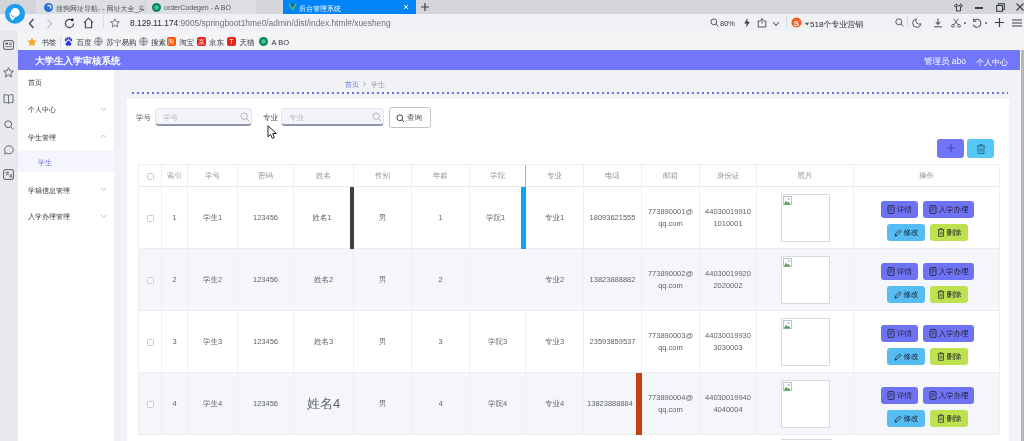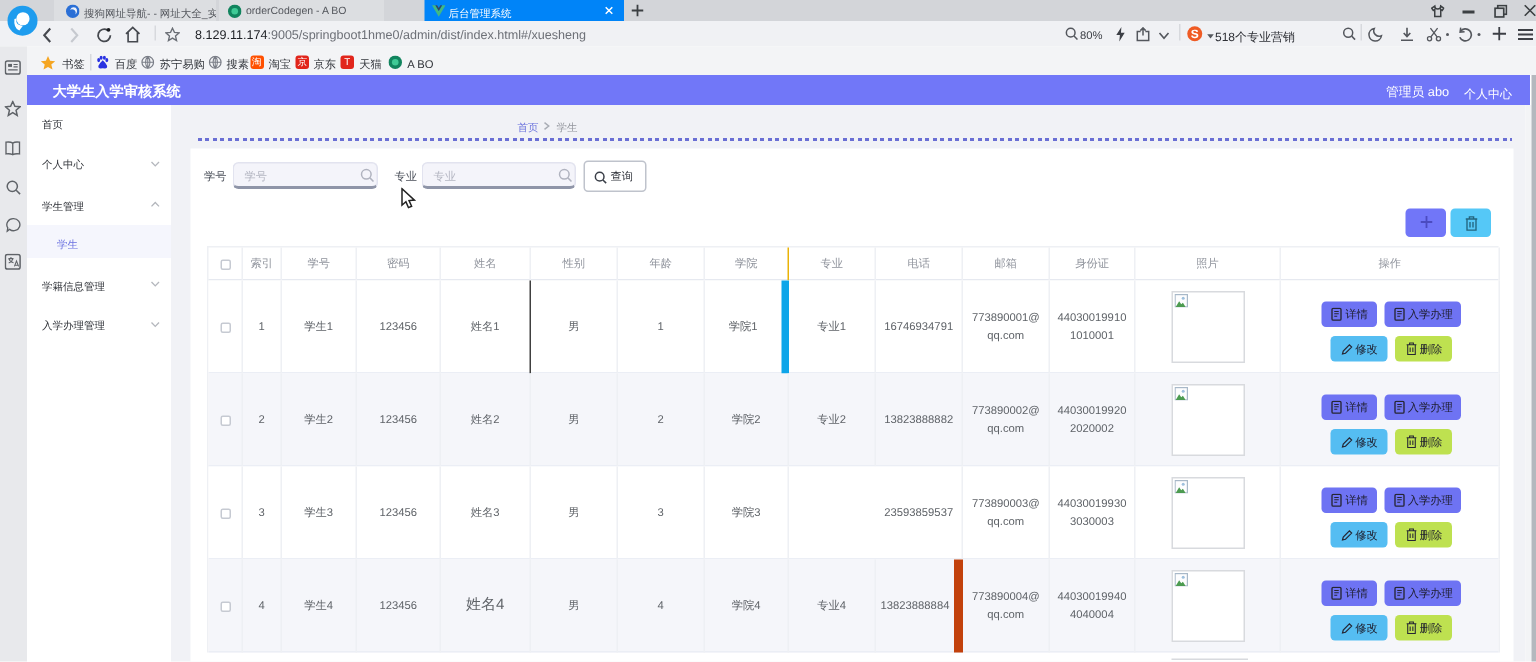--- a/index.html
+++ b/index.html
@@ -288,26 +288,26 @@
 <div style="position:absolute;left:715px;top:0;width:146px;height:22px;border-right:1px solid #eef0f4;font-size:7.5px;color:#8f939c;display:flex;align-items:center;justify-content:center">操作</div>
 <div style="position:absolute;left:618px;top:0;width:97px;height:22px;border-right:1px solid #eef0f4;font-size:7.5px;color:#8f939c;display:flex;align-items:center;justify-content:center">照片</div>
 </div>
 <div style="position:relative;height:62px;background:#fff;border-bottom:1px solid #ebeef5">
 <div style="position:absolute;left:0px;top:0;width:23px;height:62px;border-right:1px solid #eef0f4;font-size:7.5px;color:#5f6368;display:flex;align-items:center;justify-content:center;text-align:center;line-height:12px">
         <span style="display:inline-block;width:7px;height:7px;border:1px solid #c6cad2;border-radius:1.5px;background:#fff"></span>
       </div>
 <div style="position:absolute;left:23px;top:0;width:26px;height:62px;border-right:1px solid #eef0f4;font-size:7.5px;color:#5f6368;display:flex;align-items:center;justify-content:center;text-align:center;line-height:12px">1</div>
 <div style="position:absolute;left:49px;top:0;width:50px;height:62px;border-right:1px solid #eef0f4;font-size:7.5px;color:#5f6368;display:flex;align-items:center;justify-content:center;text-align:center;line-height:12px">学生1</div>
 <div style="position:absolute;left:99px;top:0;width:56px;height:62px;border-right:1px solid #eef0f4;font-size:7.5px;color:#5f6368;display:flex;align-items:center;justify-content:center;text-align:center;line-height:12px">123456</div>
-<div style="position:absolute;left:155px;top:0;width:60px;height:62px;border-right:1px solid #404040;font-size:7.5px;color:#5f6368;display:flex;align-items:center;justify-content:center;text-align:right;line-height:12px">姓名1</div>
+<div style="position:absolute;left:155px;top:0;width:60px;height:62px;border-right:4px solid #404040;font-size:7.5px;color:#5f6368;display:flex;align-items:center;justify-content:center;text-align:right;line-height:12px">姓名1</div>
 <div style="position:absolute;left:215px;top:0;width:58px;height:62px;border-right:1px solid #eef0f4;font-size:7.5px;color:#5f6368;display:flex;align-items:center;justify-content:center;text-align:center;line-height:12px">男</div>
 <div style="position:absolute;left:273px;top:0;width:58px;height:62px;border-right:1px solid #eef0f4;font-size:7.5px;color:#5f6368;display:flex;align-items:center;justify-content:center;text-align:center;line-height:12px">1</div>
 <div style="position:absolute;left:331px;top:0;width:56px;height:62px;border-right:5px solid #0ea5e9;font-size:7.5px;color:#5f6368;display:flex;align-items:center;justify-content:center;text-align:center;line-height:12px">学院1</div>
 <div style="position:absolute;left:387px;top:0;width:58px;height:62px;border-right:1px solid #eef0f4;font-size:7.5px;color:#5f6368;display:flex;align-items:center;justify-content:center;text-align:center;line-height:12px">专业1</div>
-<div style="position:absolute;left:445px;top:0;width:58px;height:62px;border-right:1px solid #eef0f4;font-size:7.5px;color:#5f6368;display:flex;align-items:center;justify-content:center;text-align:center;line-height:12px">16746934791</div>
+<div style="position:absolute;left:445px;top:0;width:58px;height:62px;border-right:1px solid #eef0f4;font-size:7.5px;color:#5f6368;display:flex;align-items:center;justify-content:center;text-align:center;line-height:12px">18093621555</div>
 <div style="position:absolute;left:503px;top:0;width:58px;height:62px;border-right:1px solid #eef0f4;font-size:7.5px;color:#5f6368;display:flex;align-items:center;justify-content:center;text-align:center;line-height:12px">773890001@<br>qq.com</div>
 <div style="position:absolute;left:561px;top:0;width:57px;height:62px;border-right:1px solid #eef0f4;font-size:7.5px;color:#5f6368;display:flex;align-items:center;justify-content:center;text-align:center;line-height:12px">44030019910<br>1010001</div>
 <div style="position:absolute;left:618px;top:0;width:97px;height:62px;border-right:1px solid #eef0f4;display:flex;align-items:center;justify-content:center">
         <div style="width:49px;height:48px;background:#fff;border:1px solid #d8dade;position:relative">
           <div style="position:absolute;left:1px;top:1px">
             <svg width="9" height="9" viewBox="0 0 9 9">
               <rect x=".4" y=".4" width="8.2" height="8.2" fill="#fdfdfe" stroke="#a8b8c8" stroke-width=".8"></rect>
               <circle cx="5.8" cy="2.9" r="1" fill="#9fc0dd"></circle>
               <path d="M.8 8.6 L3.1 4.8 L4.5 6.9 L5.6 5.8 L7.4 8.6 Z" fill="#4c9b50"></path>
             </svg>
@@ -334,21 +334,20 @@
 <div style="position:relative;height:62px;background:#f5f6fa;border-bottom:1px solid #ebeef5">
 <div style="position:absolute;left:0px;top:0;width:23px;height:62px;border-right:1px solid #eef0f4;font-size:7.5px;color:#5f6368;display:flex;align-items:center;justify-content:center;text-align:center;line-height:12px">
         <span style="display:inline-block;width:7px;height:7px;border:1px solid #c6cad2;border-radius:1.5px;background:#fff"></span>
       </div>
 <div style="position:absolute;left:23px;top:0;width:26px;height:62px;border-right:1px solid #eef0f4;font-size:7.5px;color:#5f6368;display:flex;align-items:center;justify-content:center;text-align:center;line-height:12px">2</div>
 <div style="position:absolute;left:49px;top:0;width:50px;height:62px;border-right:1px solid #eef0f4;font-size:7.5px;color:#5f6368;display:flex;align-items:center;justify-content:center;text-align:center;line-height:12px">学生2</div>
 <div style="position:absolute;left:99px;top:0;width:56px;height:62px;border-right:1px solid #eef0f4;font-size:7.5px;color:#5f6368;display:flex;align-items:center;justify-content:center;text-align:center;line-height:12px">123456</div>
 <div style="position:absolute;left:155px;top:0;width:60px;height:62px;border-right:1px solid #eef0f4;font-size:7.5px;color:#5f6368;display:flex;align-items:center;justify-content:center;text-align:center;line-height:12px">姓名2</div>
 <div style="position:absolute;left:215px;top:0;width:58px;height:62px;border-right:1px solid #eef0f4;font-size:7.5px;color:#5f6368;display:flex;align-items:center;justify-content:center;text-align:center;line-height:12px">男</div>
 <div style="position:absolute;left:273px;top:0;width:58px;height:62px;border-right:1px solid #eef0f4;font-size:7.5px;color:#5f6368;display:flex;align-items:center;justify-content:center;text-align:center;line-height:12px">2</div>
-<div style="position:absolute;left:331px;top:0;width:56px;height:62px;border-right:1px solid #eef0f4;font-size:7.5px;color:#5f6368;display:flex;align-items:center;justify-content:center;text-align:center;line-height:12px">学院2</div>
 <div style="position:absolute;left:387px;top:0;width:58px;height:62px;border-right:1px solid #eef0f4;font-size:7.5px;color:#5f6368;display:flex;align-items:center;justify-content:center;text-align:center;line-height:12px">专业2</div>
 <div style="position:absolute;left:445px;top:0;width:58px;height:62px;border-right:1px solid #eef0f4;font-size:7.5px;color:#5f6368;display:flex;align-items:center;justify-content:center;text-align:center;line-height:12px">13823888882</div>
 <div style="position:absolute;left:503px;top:0;width:58px;height:62px;border-right:1px solid #eef0f4;font-size:7.5px;color:#5f6368;display:flex;align-items:center;justify-content:center;text-align:center;line-height:12px">773890002@<br>qq.com</div>
 <div style="position:absolute;left:561px;top:0;width:57px;height:62px;border-right:1px solid #eef0f4;font-size:7.5px;color:#5f6368;display:flex;align-items:center;justify-content:center;text-align:center;line-height:12px">44030019920<br>2020002</div>
 <div style="position:absolute;left:618px;top:0;width:97px;height:62px;border-right:1px solid #eef0f4;display:flex;align-items:center;justify-content:center">
         <div style="width:49px;height:48px;background:#fff;border:1px solid #d8dade;position:relative">
           <div style="position:absolute;left:1px;top:1px">
             <svg width="9" height="9" viewBox="0 0 9 9">
               <rect x=".4" y=".4" width="8.2" height="8.2" fill="#fdfdfe" stroke="#a8b8c8" stroke-width=".8"></rect>
               <circle cx="5.8" cy="2.9" r="1" fill="#9fc0dd"></circle>
@@ -378,20 +377,21 @@
 <div style="position:absolute;left:0px;top:0;width:23px;height:62px;border-right:1px solid #eef0f4;font-size:7.5px;color:#5f6368;display:flex;align-items:center;justify-content:center;text-align:center;line-height:12px">
         <span style="display:inline-block;width:7px;height:7px;border:1px solid #c6cad2;border-radius:1.5px;background:#fff"></span>
       </div>
 <div style="position:absolute;left:23px;top:0;width:26px;height:62px;border-right:1px solid #eef0f4;font-size:7.5px;color:#5f6368;display:flex;align-items:center;justify-content:center;text-align:center;line-height:12px">3</div>
 <div style="position:absolute;left:49px;top:0;width:50px;height:62px;border-right:1px solid #eef0f4;font-size:7.5px;color:#5f6368;display:flex;align-items:center;justify-content:center;text-align:center;line-height:12px">学生3</div>
 <div style="position:absolute;left:99px;top:0;width:56px;height:62px;border-right:1px solid #eef0f4;font-size:7.5px;color:#5f6368;display:flex;align-items:center;justify-content:center;text-align:center;line-height:12px">123456</div>
 <div style="position:absolute;left:155px;top:0;width:60px;height:62px;border-right:1px solid #eef0f4;font-size:7.5px;color:#5f6368;display:flex;align-items:center;justify-content:center;text-align:center;line-height:12px">姓名3</div>
 <div style="position:absolute;left:215px;top:0;width:58px;height:62px;border-right:1px solid #eef0f4;font-size:7.5px;color:#5f6368;display:flex;align-items:center;justify-content:center;text-align:center;line-height:12px">男</div>
 <div style="position:absolute;left:273px;top:0;width:58px;height:62px;border-right:1px solid #eef0f4;font-size:7.5px;color:#5f6368;display:flex;align-items:center;justify-content:center;text-align:center;line-height:12px">3</div>
 <div style="position:absolute;left:331px;top:0;width:56px;height:62px;border-right:1px solid #eef0f4;font-size:7.5px;color:#5f6368;display:flex;align-items:center;justify-content:center;text-align:center;line-height:12px">学院3</div>
+<div style="position:absolute;left:387px;top:0;width:58px;height:62px;border-right:1px solid #eef0f4;font-size:7.5px;color:#5f6368;display:flex;align-items:center;justify-content:center;text-align:center;line-height:12px">专业3</div>
 <div style="position:absolute;left:445px;top:0;width:58px;height:62px;border-right:1px solid #eef0f4;font-size:7.5px;color:#5f6368;display:flex;align-items:center;justify-content:center;text-align:center;line-height:12px">23593859537</div>
 <div style="position:absolute;left:503px;top:0;width:58px;height:62px;border-right:1px solid #eef0f4;font-size:7.5px;color:#5f6368;display:flex;align-items:center;justify-content:center;text-align:center;line-height:12px">773890003@<br>qq.com</div>
 <div style="position:absolute;left:561px;top:0;width:57px;height:62px;border-right:1px solid #eef0f4;font-size:7.5px;color:#5f6368;display:flex;align-items:center;justify-content:center;text-align:center;line-height:12px">44030019930<br>3030003</div>
 <div style="position:absolute;left:618px;top:0;width:97px;height:62px;border-right:1px solid #eef0f4;display:flex;align-items:center;justify-content:center">
         <div style="width:49px;height:48px;background:#fff;border:1px solid #d8dade;position:relative">
           <div style="position:absolute;left:1px;top:1px">
             <svg width="9" height="9" viewBox="0 0 9 9">
               <rect x=".4" y=".4" width="8.2" height="8.2" fill="#fdfdfe" stroke="#a8b8c8" stroke-width=".8"></rect>
               <circle cx="5.8" cy="2.9" r="1" fill="#9fc0dd"></circle>
               <path d="M.8 8.6 L3.1 4.8 L4.5 6.9 L5.6 5.8 L7.4 8.6 Z" fill="#4c9b50"></path>
@@ -416,21 +416,21 @@
           </svg>删除</div>
       </div>
 </div>
 <div style="position:relative;height:62px;background:#f5f6fa;border-bottom:1px solid #ebeef5">
 <div style="position:absolute;left:0px;top:0;width:23px;height:62px;border-right:1px solid #eef0f4;font-size:7.5px;color:#5f6368;display:flex;align-items:center;justify-content:center;text-align:center;line-height:12px">
         <span style="display:inline-block;width:7px;height:7px;border:1px solid #c6cad2;border-radius:1.5px;background:#fff"></span>
       </div>
 <div style="position:absolute;left:23px;top:0;width:26px;height:62px;border-right:1px solid #eef0f4;font-size:7.5px;color:#5f6368;display:flex;align-items:center;justify-content:center;text-align:center;line-height:12px">4</div>
 <div style="position:absolute;left:49px;top:0;width:50px;height:62px;border-right:1px solid #eef0f4;font-size:7.5px;color:#5f6368;display:flex;align-items:center;justify-content:center;text-align:center;line-height:12px">学生4</div>
 <div style="position:absolute;left:99px;top:0;width:56px;height:62px;border-right:1px solid #eef0f4;font-size:7.5px;color:#5f6368;display:flex;align-items:center;justify-content:center;text-align:center;line-height:12px">123456</div>
-<div style="position:absolute;left:155px;top:0;width:60px;height:62px;border-right:1px solid #eef0f4;font-size:10px;color:#5f6368;display:flex;align-items:center;justify-content:center;text-align:center;line-height:12px">姓名4</div>
+<div style="position:absolute;left:155px;top:0;width:60px;height:62px;border-right:1px solid #eef0f4;font-size:13px;color:#5f6368;display:flex;align-items:center;justify-content:center;text-align:center;line-height:12px">姓名4</div>
 <div style="position:absolute;left:215px;top:0;width:58px;height:62px;border-right:1px solid #eef0f4;font-size:7.5px;color:#5f6368;display:flex;align-items:center;justify-content:center;text-align:center;line-height:12px">男</div>
 <div style="position:absolute;left:273px;top:0;width:58px;height:62px;border-right:1px solid #eef0f4;font-size:7.5px;color:#5f6368;display:flex;align-items:center;justify-content:center;text-align:center;line-height:12px">4</div>
 <div style="position:absolute;left:331px;top:0;width:56px;height:62px;border-right:1px solid #eef0f4;font-size:7.5px;color:#5f6368;display:flex;align-items:center;justify-content:center;text-align:center;line-height:12px">学院4</div>
 <div style="position:absolute;left:387px;top:0;width:58px;height:62px;border-right:1px solid #eef0f4;font-size:7.5px;color:#5f6368;display:flex;align-items:center;justify-content:center;text-align:right;line-height:12px">专业4</div>
 <div style="position:absolute;left:445px;top:0;width:58px;height:62px;border-right:6px solid #c2410c;font-size:7.5px;color:#5f6368;display:flex;align-items:center;justify-content:center;text-align:center;line-height:12px">13823888884</div>
 <div style="position:absolute;left:503px;top:0;width:58px;height:62px;border-right:1px solid #eef0f4;font-size:7.5px;color:#5f6368;display:flex;align-items:center;justify-content:center;text-align:center;line-height:12px">773890004@<br>qq.com</div>
 <div style="position:absolute;left:561px;top:0;width:57px;height:62px;border-right:1px solid #eef0f4;font-size:7.5px;color:#5f6368;display:flex;align-items:center;justify-content:center;text-align:center;line-height:12px">44030019940<br>4040004</div>
 <div style="position:absolute;left:618px;top:0;width:97px;height:62px;border-right:1px solid #eef0f4;display:flex;align-items:center;justify-content:center">
         <div style="width:49px;height:48px;background:#fff;border:1px solid #d8dade;position:relative">
           <div style="position:absolute;left:1px;top:1px">

